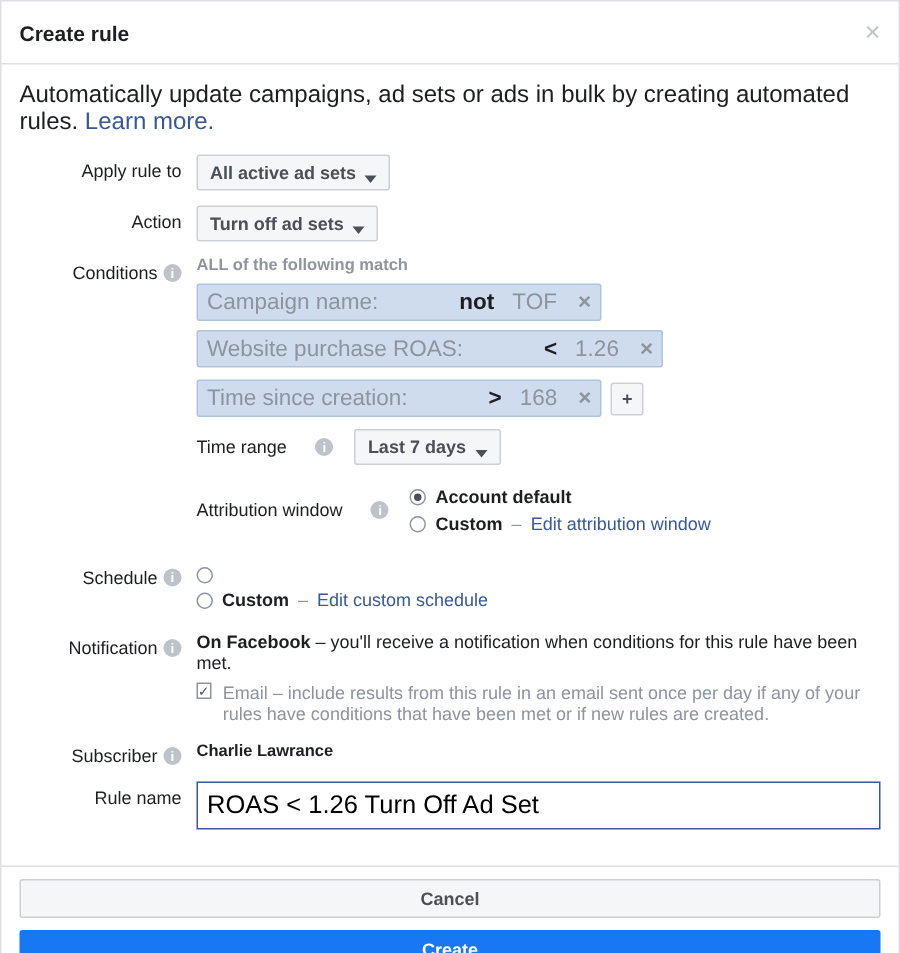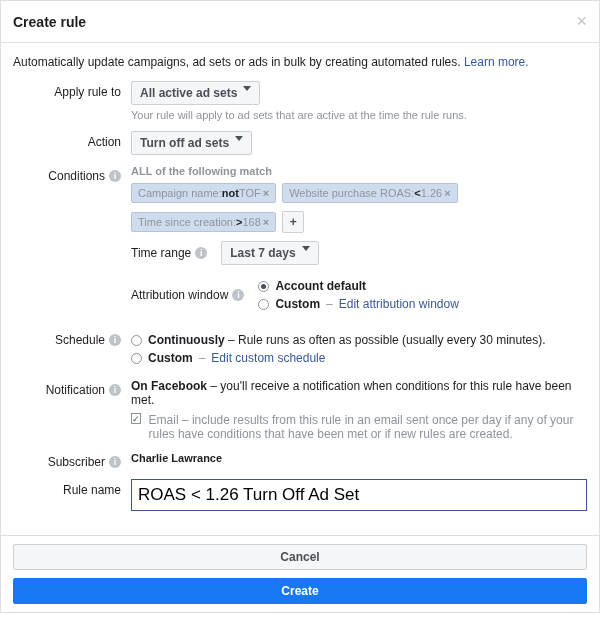--- a/index.html
+++ b/index.html
@@ -9,48 +9,48 @@
     font-size: 12px;
     color: #1c1e21;
     background: #fff;
     width: 600px;
   }
   .dialog { border: 1px solid #dddfe2; background: #fff; }
   .header { padding: 10px 12px; border-bottom: 1px solid #dddfe2; display: flex; align-items: center; justify-content: space-between; }
   .header h1 { font-size: 14px; font-weight: bold; margin: 0; }
   .close-x { color: #bec3c9; font-size: 18px; cursor: pointer; }
   .body { padding: 10px 12px 14px 12px; }
-  .intro { font-size: 12px; margin: 2px 0 12px 0; }
+  .intro { font-size: 16px; margin: 2px 0 12px 0; }
   .link { color: #385898; cursor: pointer; }
   .row { display: flex; align-items: flex-start; margin-bottom: 10px; }
   .label-col { width: 118px; text-align: right; padding-right: 10px; padding-top: 4px; font-size: 12px; color: #1c1e21; display:flex; justify-content:flex-end; align-items:center; gap:4px;}
   .content-col { flex: 1; }
   .dropdown-btn {
-    display: inline-flex; align-items: flex-start; gap: 6px;
+    display: inline-flex; align-items: flex-end; gap: 6px;
     background: #f5f6f7; border: 1px solid #ccd0d5; border-radius: 2px;
     padding: 4px 8px; font-size: 12px; font-weight: bold; color: #4b4f56;
     cursor: pointer;
   }
   .caret { width: 0; height: 0; border-left: 4px solid transparent; border-right: 4px solid transparent; border-top: 5px solid #4b4f56; }
   .help-text { font-size: 11px; color: #90949c; margin-top: 4px; }
   .sub-label { font-size: 11px; color: #90949c; font-weight: bold; margin-bottom: 6px; }
   .chips { display: flex; flex-wrap: wrap; gap: 6px; align-items: center; margin-bottom: 8px; }
   .chip {
-    display: inline-flex; align-items: center; gap: 0;
+    display: inline-flex; align-items: center; gap: 12px;
     background: #cfdced; border: 1px solid #b2c3db; border-radius: 2px;
-    padding: 3px 6px; font-size: 11px; color: #4b4f56;
+    padding: 3px 6px; font-size: 15px; color: #4b4f56;
   }
   .chip .part-label { color: #8d949e; }
-  .chip .part-val { font-weight: bold; color: #1c1e21; }
+  .chip .part-val { font-weight: bold; color: #1c1e21; margin-left: 42px; }
   .chip-x { color: #8d949e; cursor: pointer; font-weight: bold; margin-left:2px;}
   .plus-btn {
     width: 22px; height: 22px; display: inline-flex; align-items: center; justify-content: center;
     background: #f5f6f7; border: 1px solid #ccd0d5; border-radius: 2px; color:#4b4f56; font-weight:bold; cursor:pointer;
   }
-  .inline-label { font-size: 12px; color: #1c1e21; margin-right: 6px; display:inline-flex; align-items:center; gap:4px;}
+  .inline-label { font-size: 12px; color: #1c1e21; margin-right: 6px; display:inline-flex; align-items:center; gap:19px;}
   .info-icon {
     width: 12px; height: 12px; border-radius: 50%; background: #bec3c9; color: #fff;
     display: inline-flex; align-items: center; justify-content: center; font-size: 9px; font-weight:bold;
   }
   .radio-row { display: flex; align-items: center; gap: 6px; margin: 4px 0; font-size: 12px; }
   .radio { width: 11px; height: 11px; border: 1px solid #8d949e; border-radius: 50%; display:inline-flex; align-items:center; justify-content:center; }
   .radio.selected::after { content:""; width:5px; height:5px; background:#4b4f56; border-radius:50%; }
   .checkbox { width: 11px; height: 11px; border: 1px solid #8d949e; display:inline-flex; align-items:center; justify-content:center; font-size:9px; color:#4b4f56;}
   .bold { font-weight: bold; }
   .muted { color: #8d949e; }
@@ -89,21 +89,20 @@
       <span>Automatically update campaigns, ad sets or ads in bulk by creating automated rules. </span><span class="link">Learn more.</span>
     </div>
 
     <div class="row">
       <div class="label-col">Apply rule to</div>
       <div class="content-col">
         <div class="dropdown-btn">
           <span>All active ad sets</span>
           <span class="caret"></span>
         </div>
-        <div class="help-text">Your rule will apply to ad sets that are active at the time the rule runs.</div>
       </div>
     </div>
 
     <div class="row">
       <div class="label-col">Action</div>
       <div class="content-col">
         <div class="dropdown-btn">
           <span>Turn off ad sets</span>
           <span class="caret"></span>
         </div>
@@ -174,21 +173,20 @@
     </div>
 
     <div class="row">
       <div class="label-col">
         <span>Schedule</span>
         <span class="info-icon">i</span>
       </div>
       <div class="content-col">
         <div class="radio-row">
           <span class="radio"></span>
-          <span class="schedule-desc"><span class="bold">Continuously</span><span> – Rule runs as often as possible (usually every 30 minutes).</span></span>
         </div>
         <div class="radio-row">
           <span class="radio"></span>
           <span class="bold">Custom</span>
           <span class="muted">–</span>
           <span class="link">Edit custom schedule</span>
         </div>
       </div>
     </div>
 

